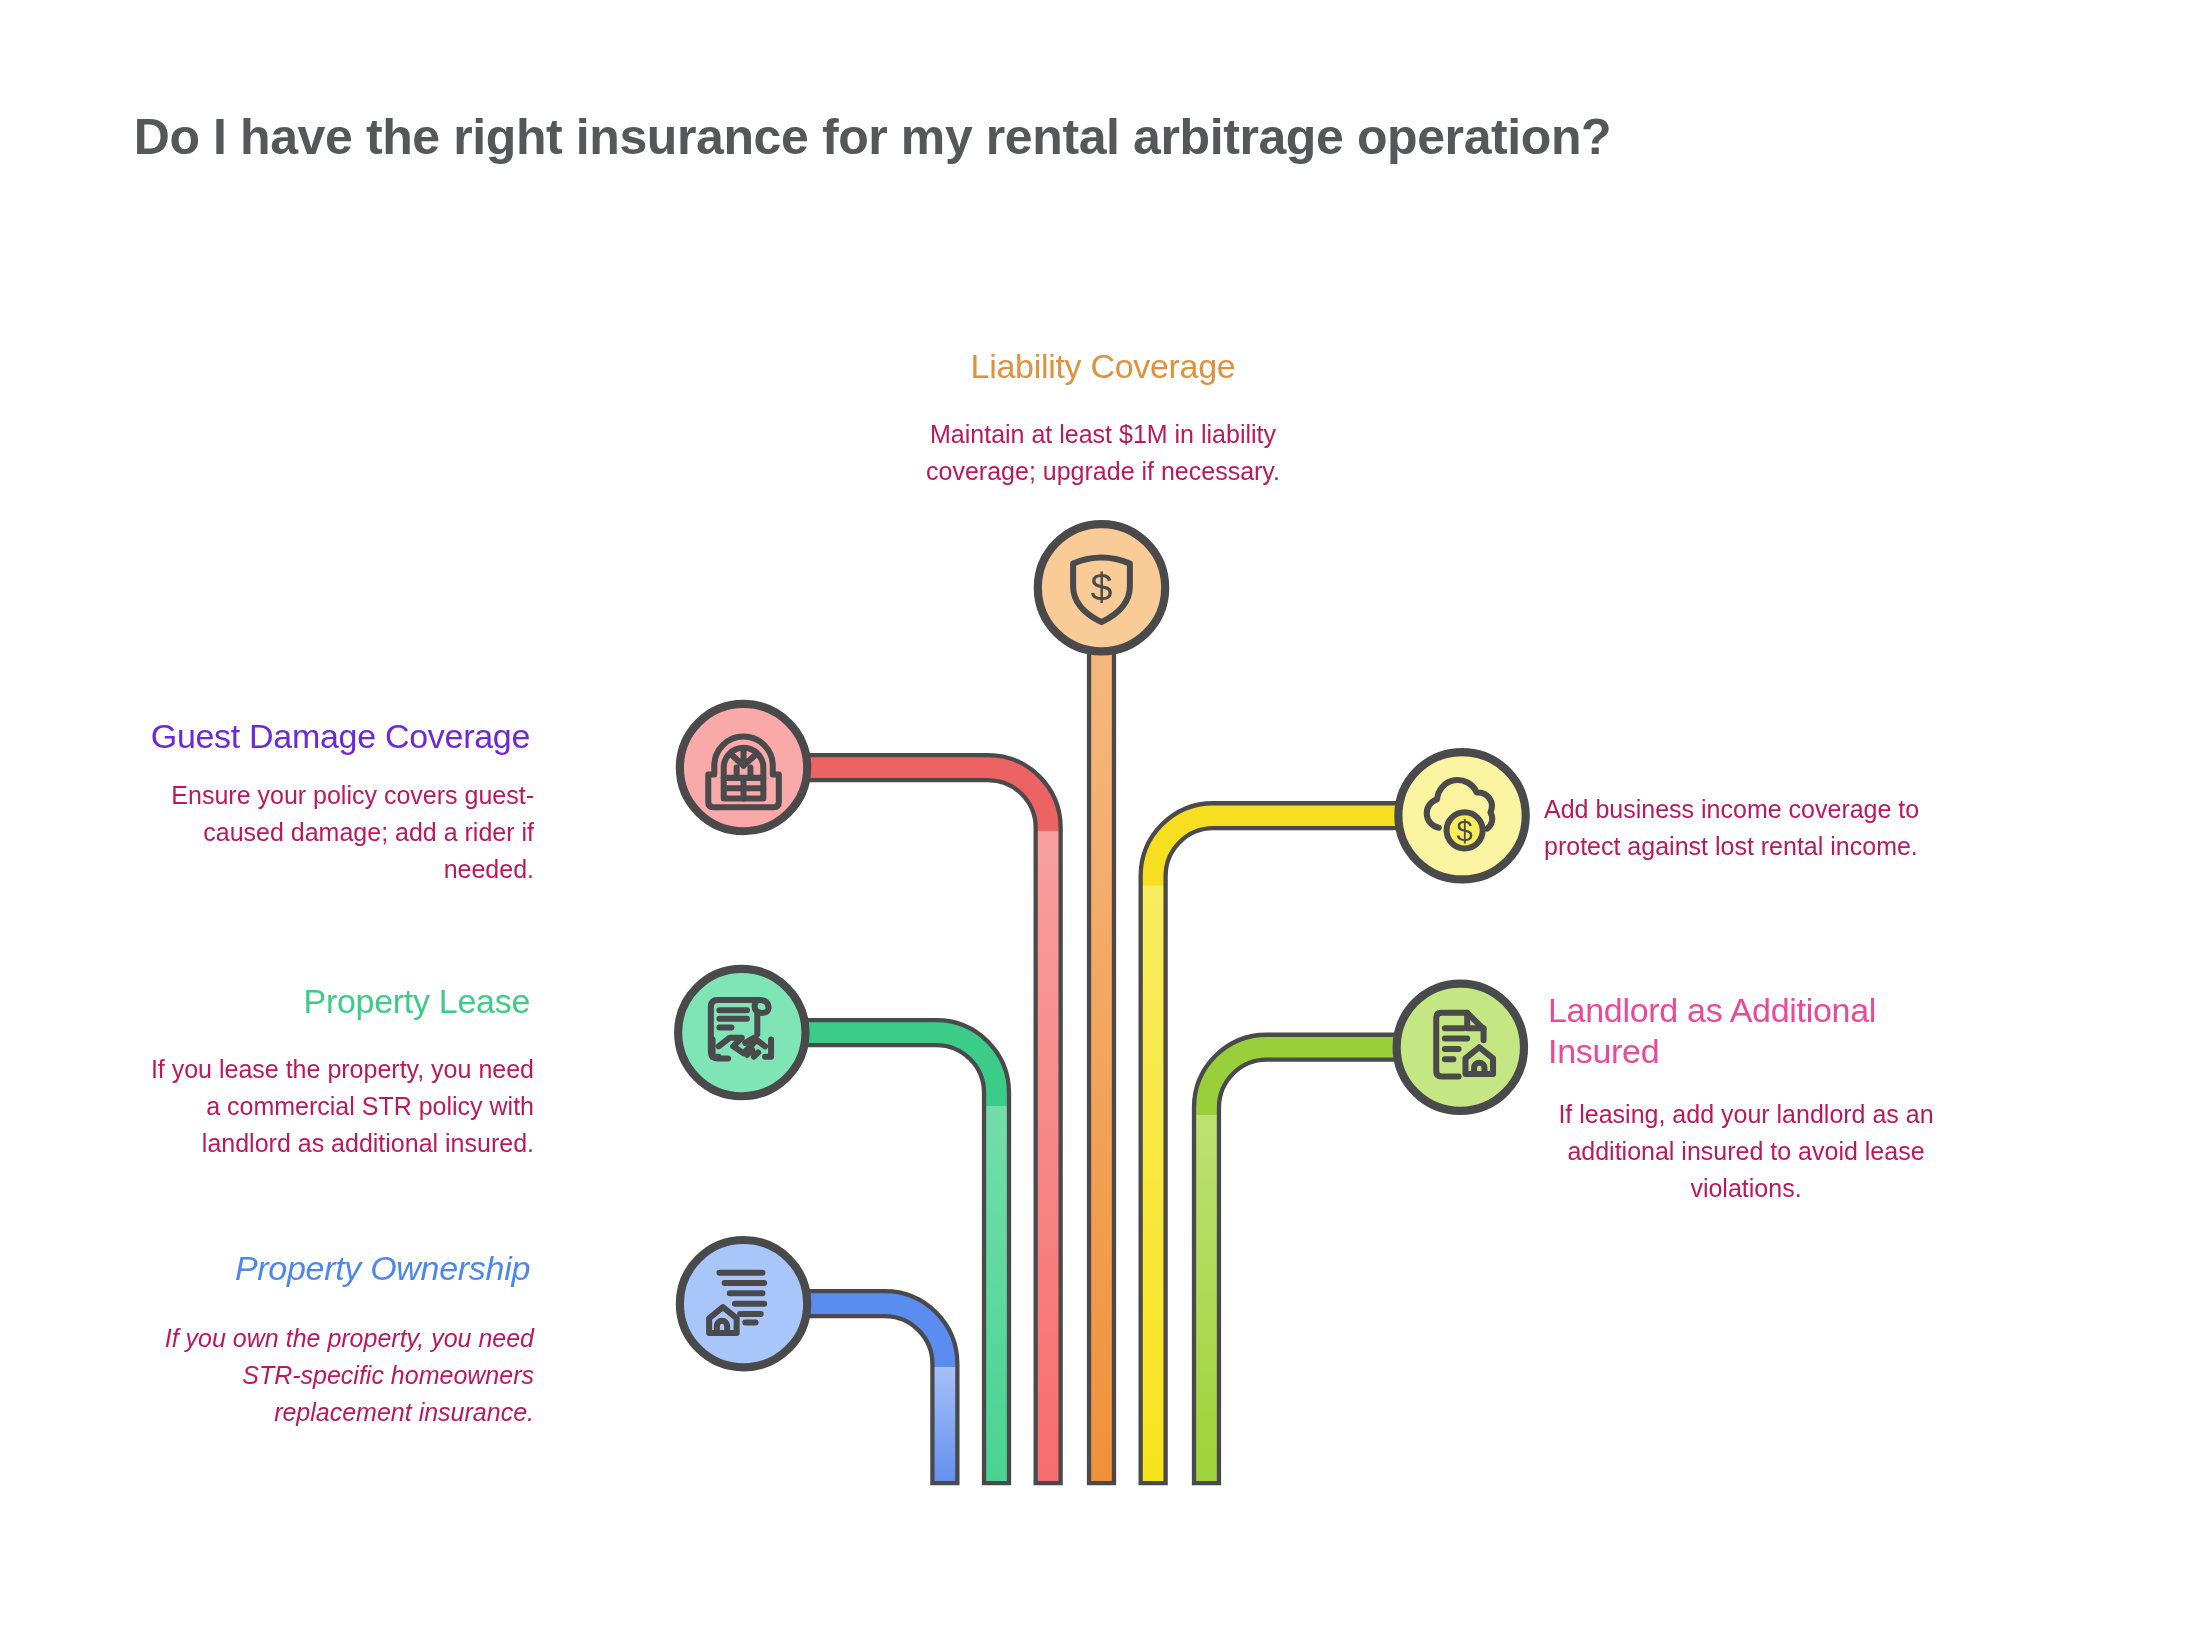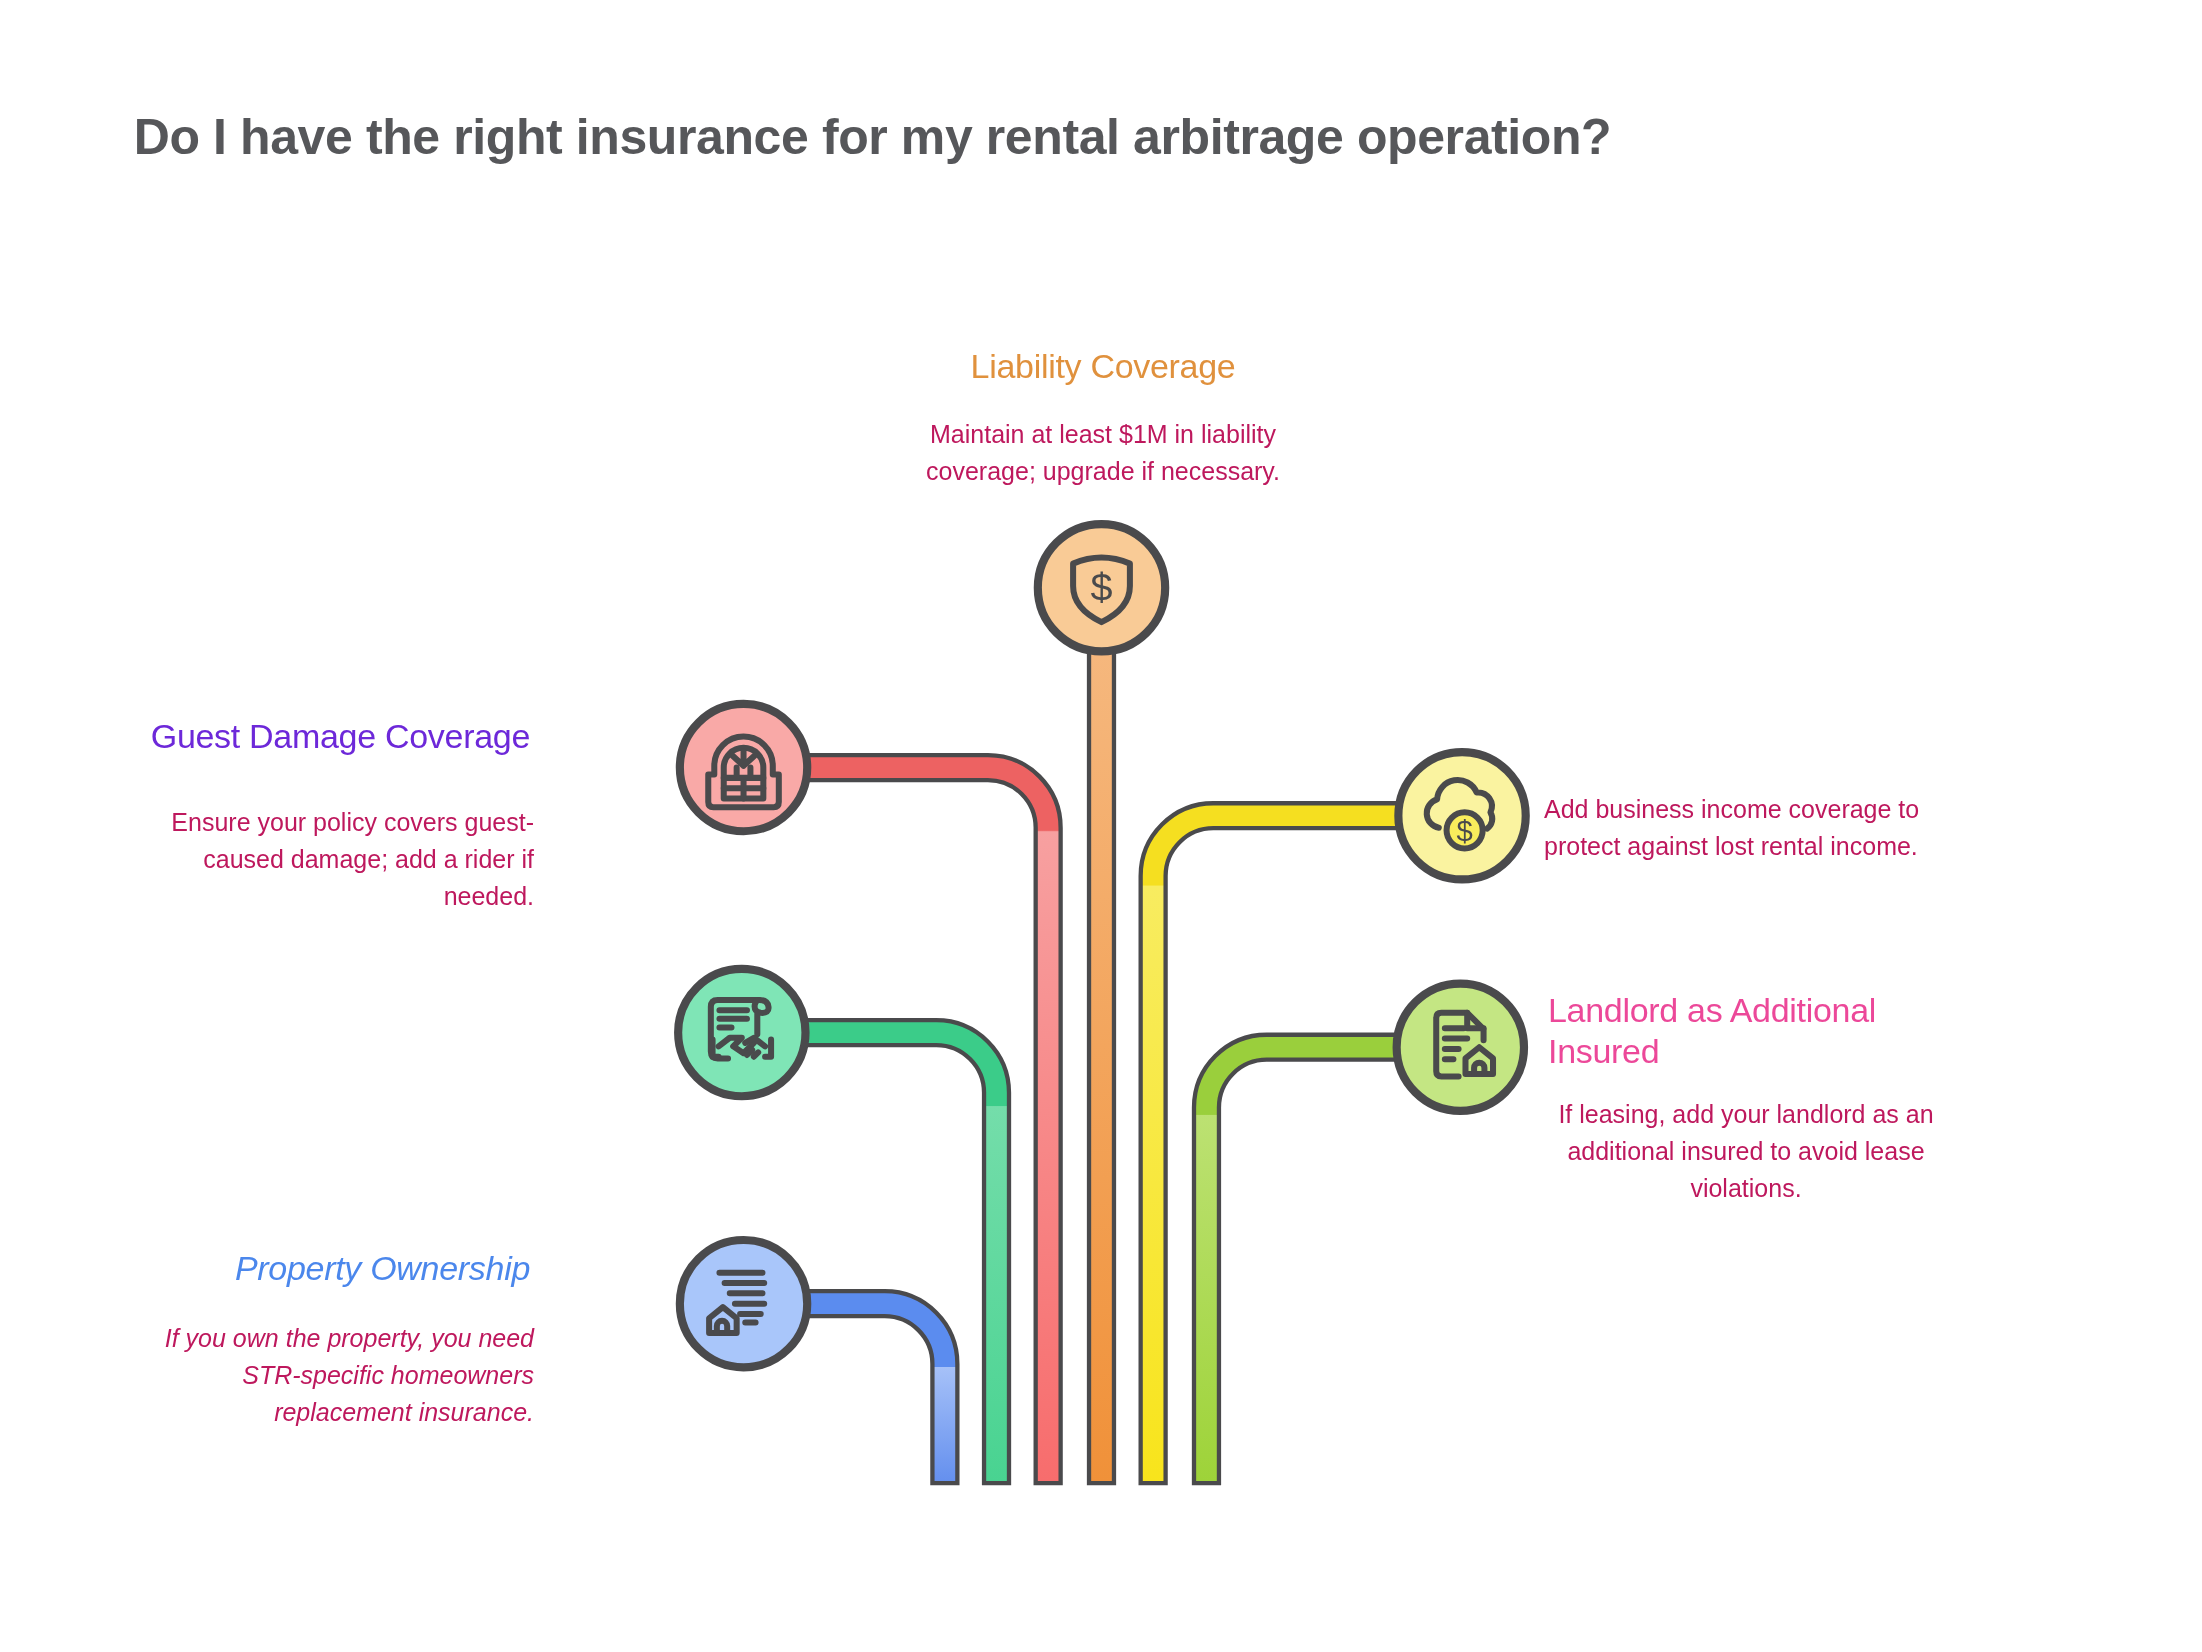--- a/index.html
+++ b/index.html
@@ -24,21 +24,21 @@
     margin:0;font-size:25px;font-weight:400;color:#be185d;line-height:37px;
   }
   .align-right{text-align:right;}
   .align-left{text-align:left;}
   .align-center{text-align:center;}
 
   
   #block-liability{left:858px;top:342px;width:490px;}
   #block-liability p{margin:0 43px;margin-top:29px;}
   #block-guest{left:131px;top:712px;width:403px;}
-  #block-guest p{margin-top:47px;}
+  #block-guest p{margin-top:20px;}
   #block-income{left:1544px;top:762px;width:404px;}
   #block-income p{margin-top:29px;}
   #block-lease{left:131px;top:977px;width:403px;}
   #block-lease p{margin-top:29px;}
   #block-landlord{left:1544px;top:986px;width:447px;}
   #block-landlord p{margin-top:24px;width:404px;text-align:center;}
   #block-ownership{left:131px;top:1244px;width:403px;font-style:italic;}
   #block-ownership p{margin-top:31px;}
 
   #h-liability{color:#E0913D;}
@@ -210,20 +210,24 @@
 
   <div id="block-guest" class="text-block align-right">
     <h2 id="h-guest">Guest Damage Coverage</h2>
     <p>Ensure your policy covers guest-caused damage; add a rider if needed.</p>
   </div>
 
   <div id="block-income" class="text-block align-left">
     <p>Add business income coverage to protect against lost rental income.</p>
   </div>
 
+  <div id="block-lease" class="text-block align-right">
+    <h2 id="h-lease">Property Lease</h2>
+    <p>If you lease the property, you need a commercial STR policy with landlord as additional insured.</p>
+  </div>
 
   <div id="block-landlord" class="text-block align-left">
     <h2 id="h-landlord">Landlord as Additional Insured</h2>
     <p>If leasing, add your landlord as an additional insured to avoid lease violations.</p>
   </div>
 
   <div id="block-ownership" class="text-block align-right">
     <h2 id="h-ownership">Property Ownership</h2>
     <p>If you own the property, you need STR-specific homeowners replacement insurance.</p>
   </div>

